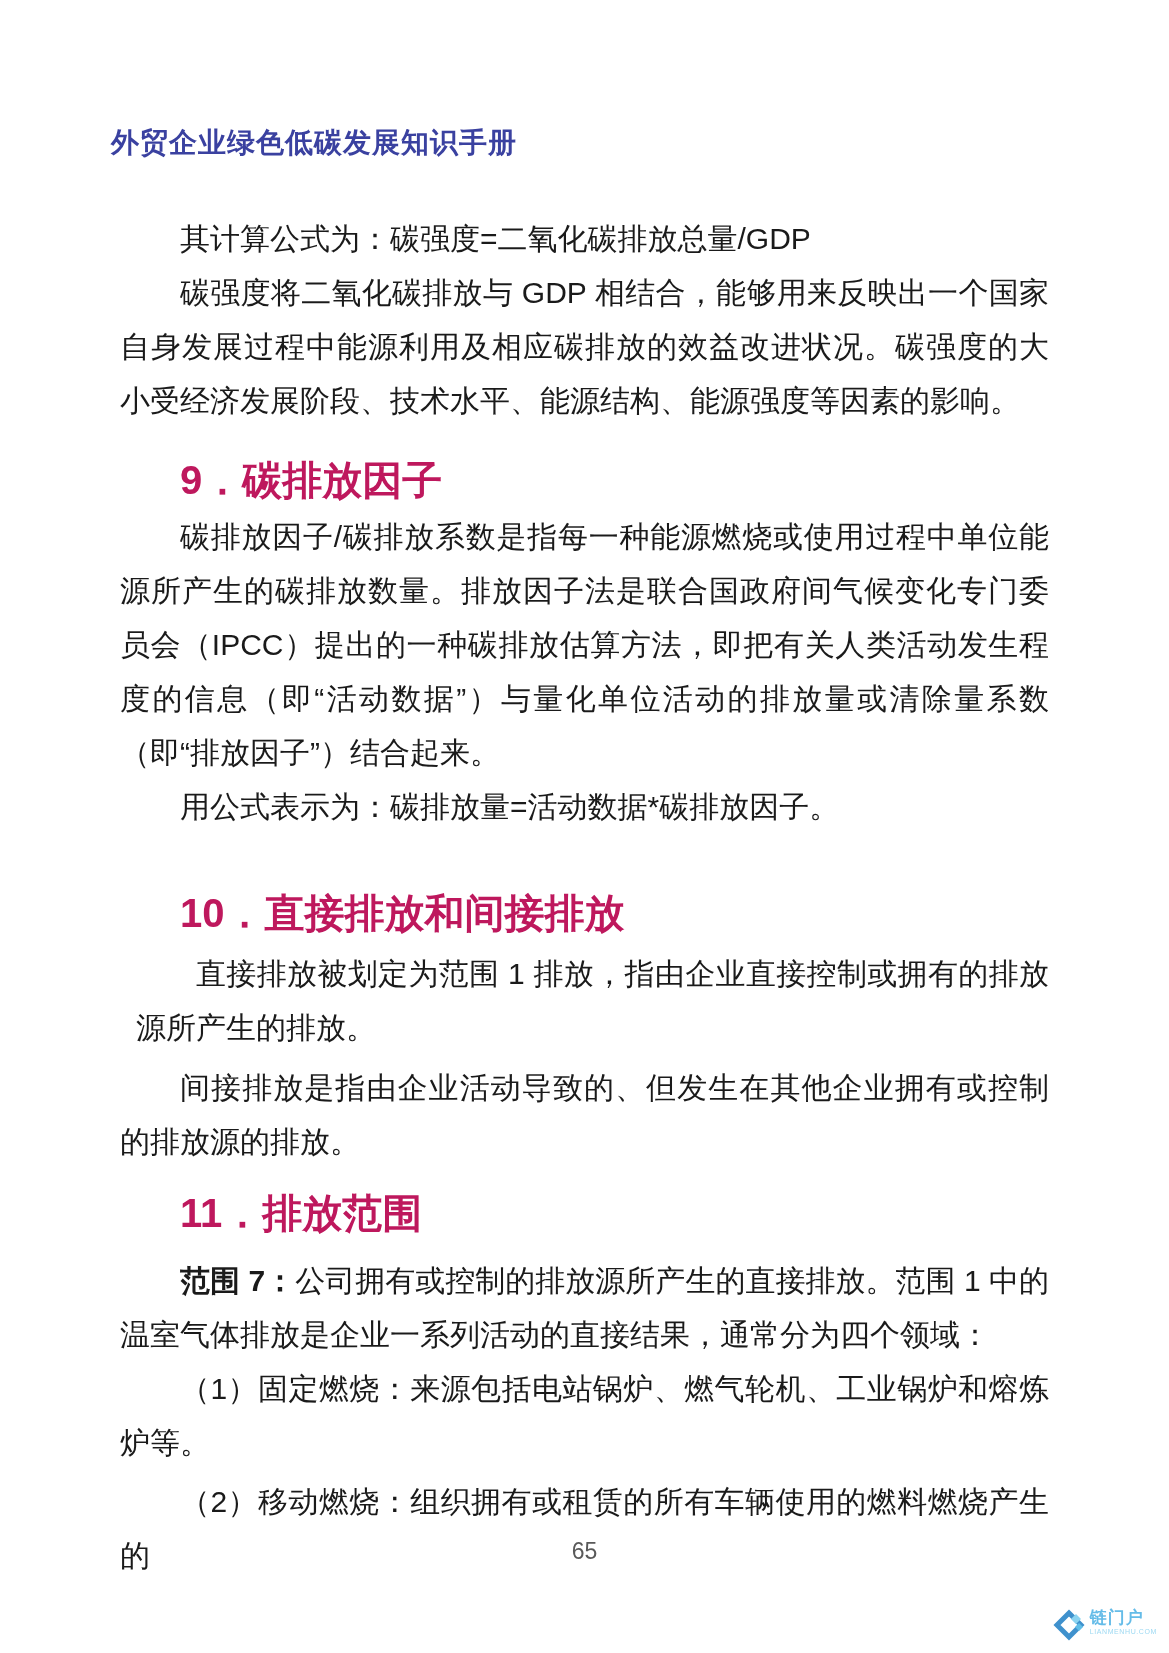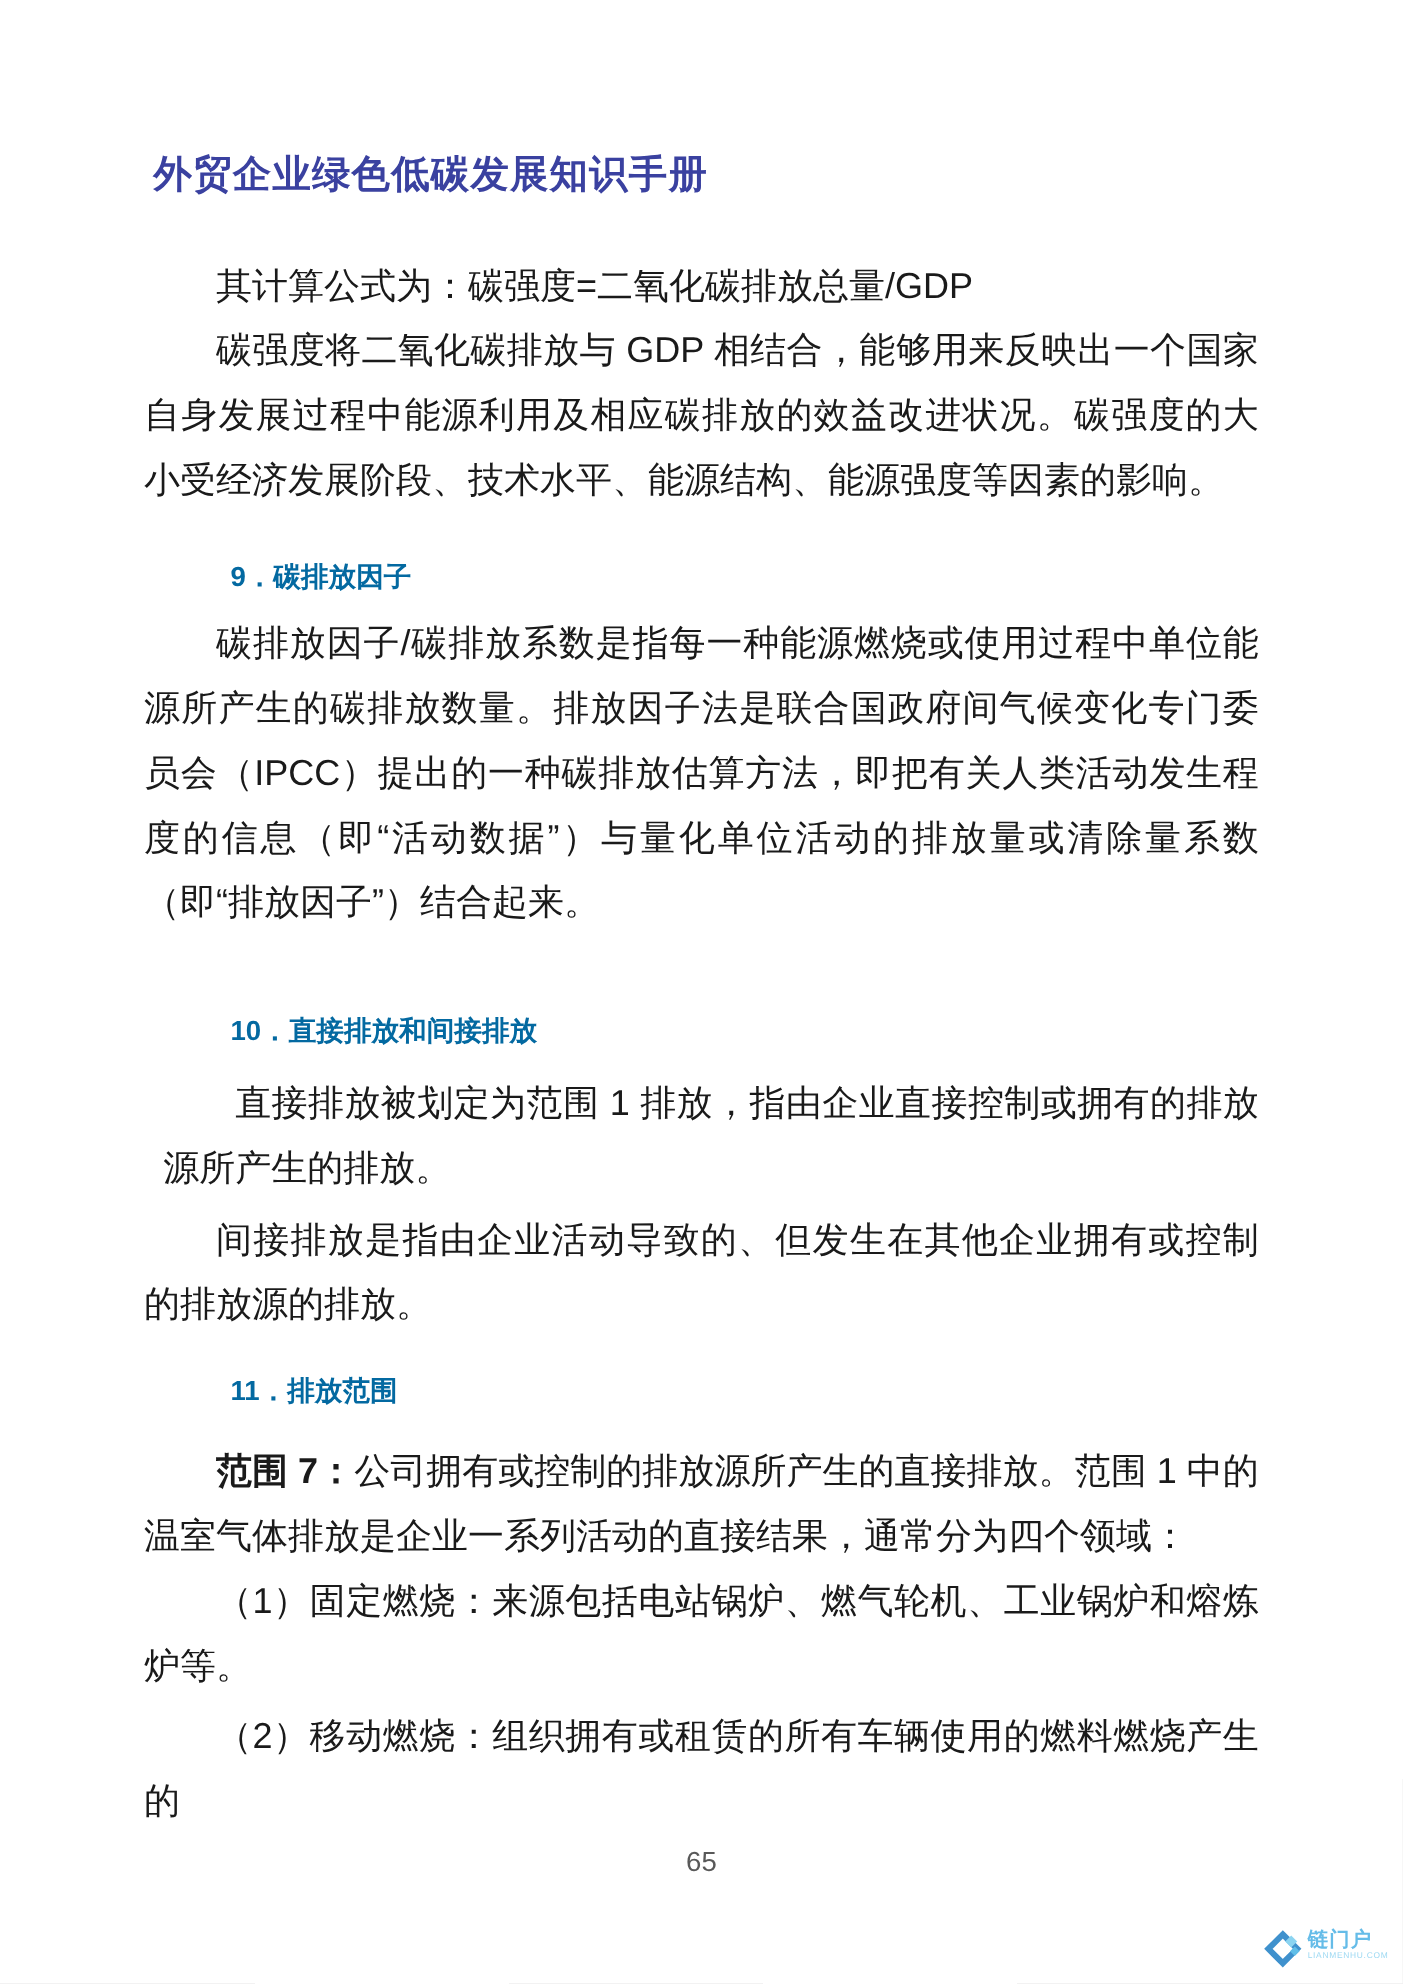--- a/index.html
+++ b/index.html
@@ -7,49 +7,49 @@
     position: relative;
     width: 1169px;
     height: 1653px;
     margin: 0 auto;
     background: #ffffff;
     overflow: hidden;
     font-family: "Liberation Sans", "DejaVu Sans", sans-serif;
   }
   .header-title {
     position: absolute;
-    left: 128px;
+    left: 111px;
     top: 124px;
-    font-size: 32px;
+    font-size: 28px;
     font-weight: 700;
     color: #3A41A0;
     letter-spacing: 1px;
   }
   .content {
     position: absolute;
     left: 120px;
     top: 212px;
     width: 929px;
     color: #1a1a1a;
   }
   .content p {
     margin: 0;
     font-size: 30px;
     line-height: 54px;
     text-align: justify;
     text-indent: 60px;
   }
   .content p.nojust { text-align: left; }
   h2.sec {
-    margin: 12px;
+    margin: 0;
     padding-left: 60px;
-    font-size: 23px;
+    font-size: 40px;
     line-height: 44px;
     font-weight: 700;
-    color: #0369a1;
+    color: #be185d;
   }
   #h-factor  { margin-top: 30px; margin-bottom: 8px; }
   #h-direct  { margin-top: 57px; margin-bottom: 12px; }
   #h-scope   { margin-top: 22px; margin-bottom: 19px; }
   #p-intensity { margin-top: 0; }
   #p-direct  { margin-top: 0; margin-left: 16px; }
   #p-indirect{ margin-top: 6px; }
   #p-item2   { margin-top: 5px; }
   .lead-bold { font-weight: 700; }
   .page-number {
@@ -94,20 +94,21 @@
   <div class="content">
 
     <p id="p-formula" class="nojust">其计算公式为：碳强度=二氧化碳排放总量/GDP</p>
 
     <p id="p-intensity">碳强度将二氧化碳排放与 GDP 相结合，能够用来反映出一个国家自身发展过程中能源利用及相应碳排放的效益改进状况。碳强度的大小受经济发展阶段、技术水平、能源结构、能源强度等因素的影响。</p>
 
     <h2 class="sec" id="h-factor">9．碳排放因子</h2>
 
     <p id="p-factor">碳排放因子/碳排放系数是指每一种能源燃烧或使用过程中单位能源所产生的碳排放数量。排放因子法是联合国政府间气候变化专门委员会（IPCC）提出的一种碳排放估算方法，即把有关人类活动发生程度的信息（即“活动数据”）与量化单位活动的排放量或清除量系数（即“排放因子”）结合起来。</p>
 
+    <p id="p-factor-formula" class="nojust">用公式表示为：碳排放量=活动数据*碳排放因子。</p>
 
     <h2 class="sec" id="h-direct">10．直接排放和间接排放</h2>
 
     <p id="p-direct">直接排放被划定为范围 1 排放，指由企业直接控制或拥有的排放源所产生的排放。</p>
 
     <p id="p-indirect">间接排放是指由企业活动导致的、但发生在其他企业拥有或控制的排放源的排放。</p>
 
     <h2 class="sec" id="h-scope">11．排放范围</h2>
 
     <p id="p-scope1"><span class="lead-bold">范围 7：</span><span>公司拥有或控制的排放源所产生的直接排放。范围 1 中的温室气体排放是企业一系列活动的直接结果，通常分为四个领域：</span></p>

